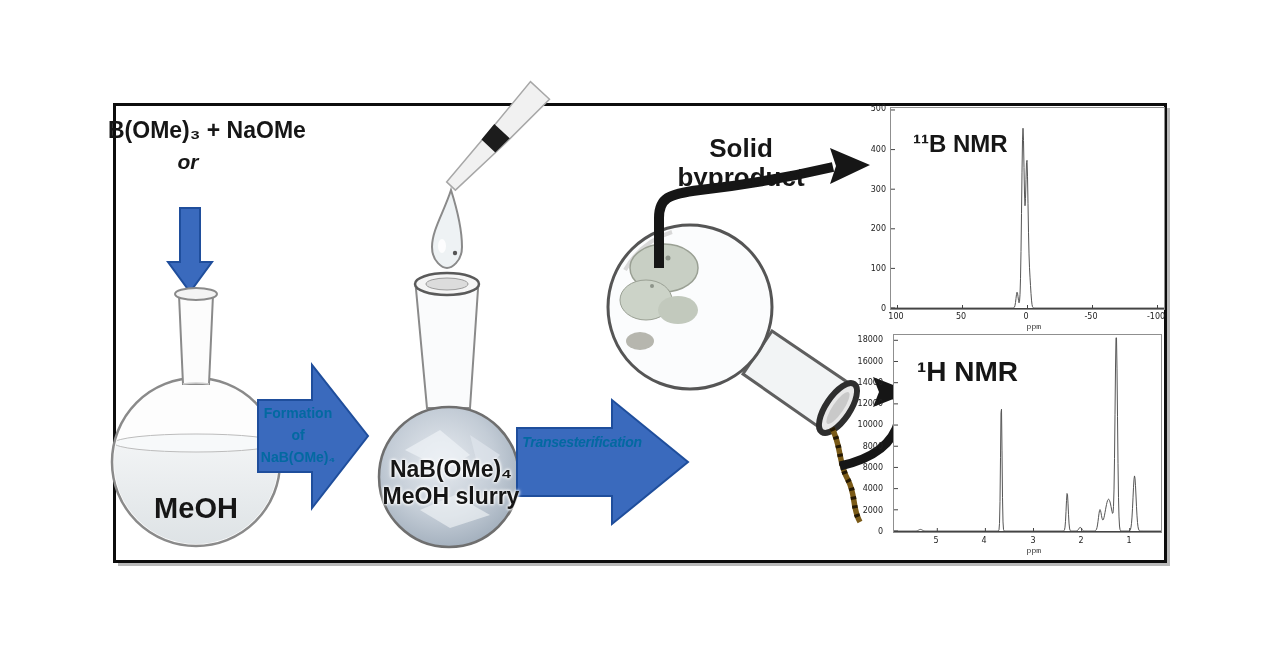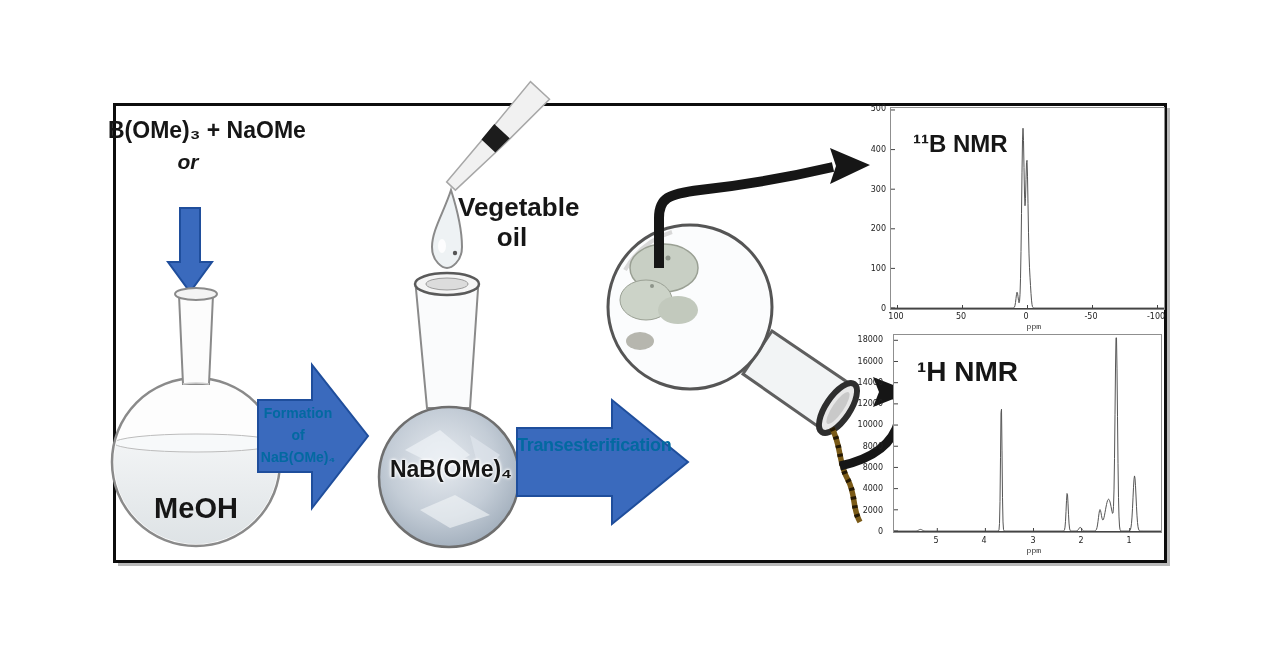--- a/index.html
+++ b/index.html
@@ -150,31 +150,29 @@
   <div class="lbl center" style="left:108px;top:150px;width:160px;font-size:21px;font-style:italic;">or</div>
 
   <div class="lbl center" style="left:146px;top:492px;width:100px;font-size:29px;">MeOH</div>
 
   <div class="lbl center white" style="left:256px;top:402px;width:84px;font-size:14px;line-height:22px;">
     <div>Formation</div>
     <div>of</div>
     <div>NaB(OMe)₄</div>
   </div>
 
-  <div class="lbl center" style="left:458px;top:192px;width:108px;font-size:26px;line-height:30px;">
-    <div>Vegetable</div>
-    <div>oil</div>
-  </div>
 
   <div class="lbl center glow" style="left:372px;top:456px;width:158px;font-size:23px;line-height:27px;z-index:3;">
     <div>NaB(OMe)₄</div>
+    <div>MeOH slurry</div>
   </div>
 
-  <div class="lbl center white" style="left:517px;top:435px;width:130px;font-size:18px;letter-spacing:-0.3px;">Transesterification</div>
-
+  <div class="lbl center white" style="left:517px;top:435px;width:130px;font-size:14px;letter-spacing:-0.3px;font-style:italic;">Transesterification</div>
+
+  <div class="lbl center" style="left:650px;top:134px;width:182px;font-size:26px;">Solid byproduct</div>
 
 
   <div class="lbl" style="left:913px;top:131px;font-size:24px;">¹¹B NMR</div>
   <div class="lbl" style="left:917px;top:356px;font-size:28px;">¹H NMR</div>
 
   <div class="tick ytick" style="left:856px;top:104px;">500</div>
   <div class="tick ytick" style="left:856px;top:145px;">400</div>
   <div class="tick ytick" style="left:856px;top:185px;">300</div>
   <div class="tick ytick" style="left:856px;top:224px;">200</div>
   <div class="tick ytick" style="left:856px;top:264px;">100</div>

